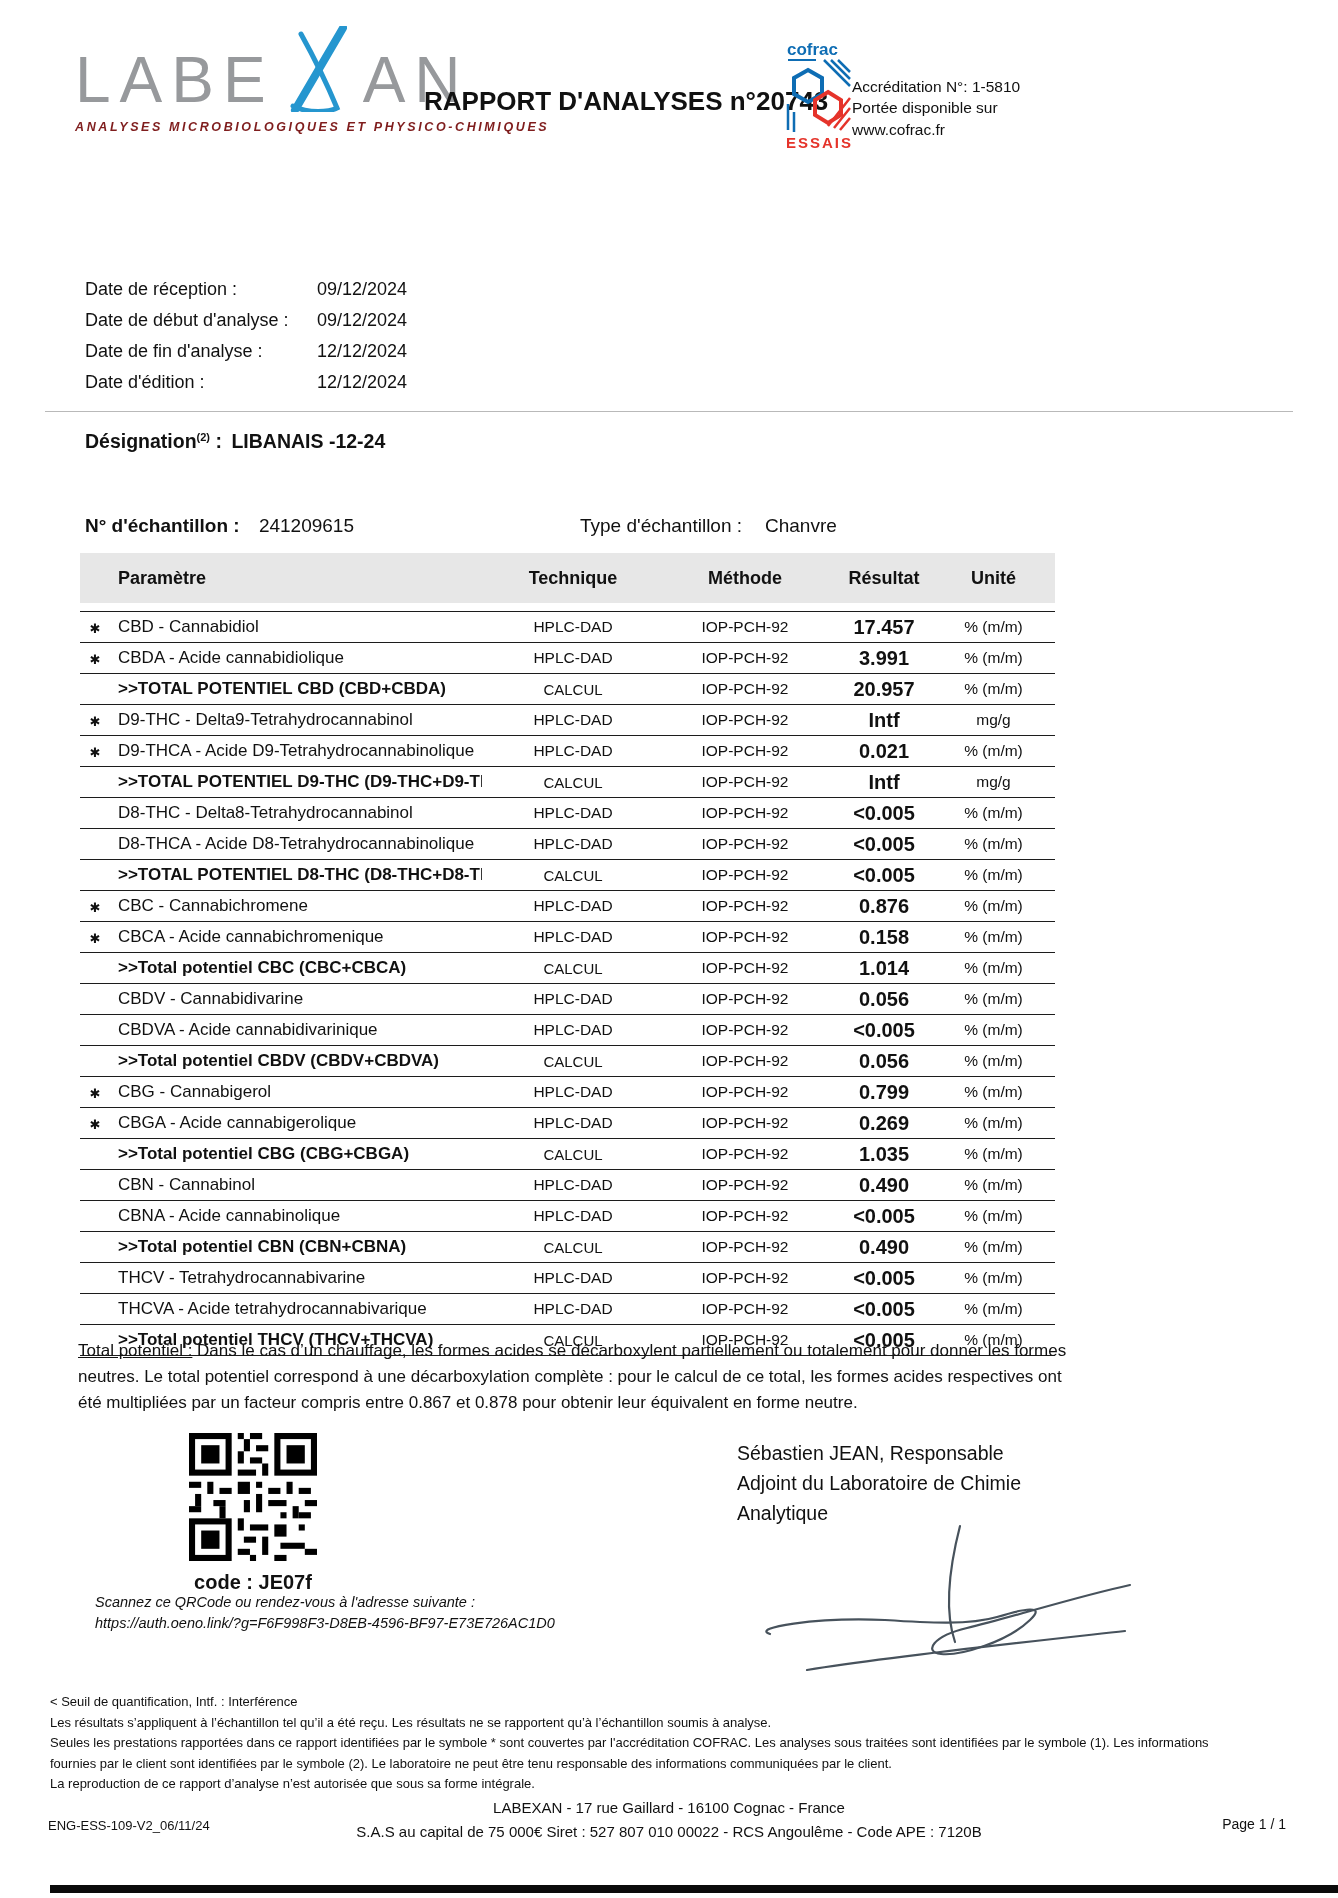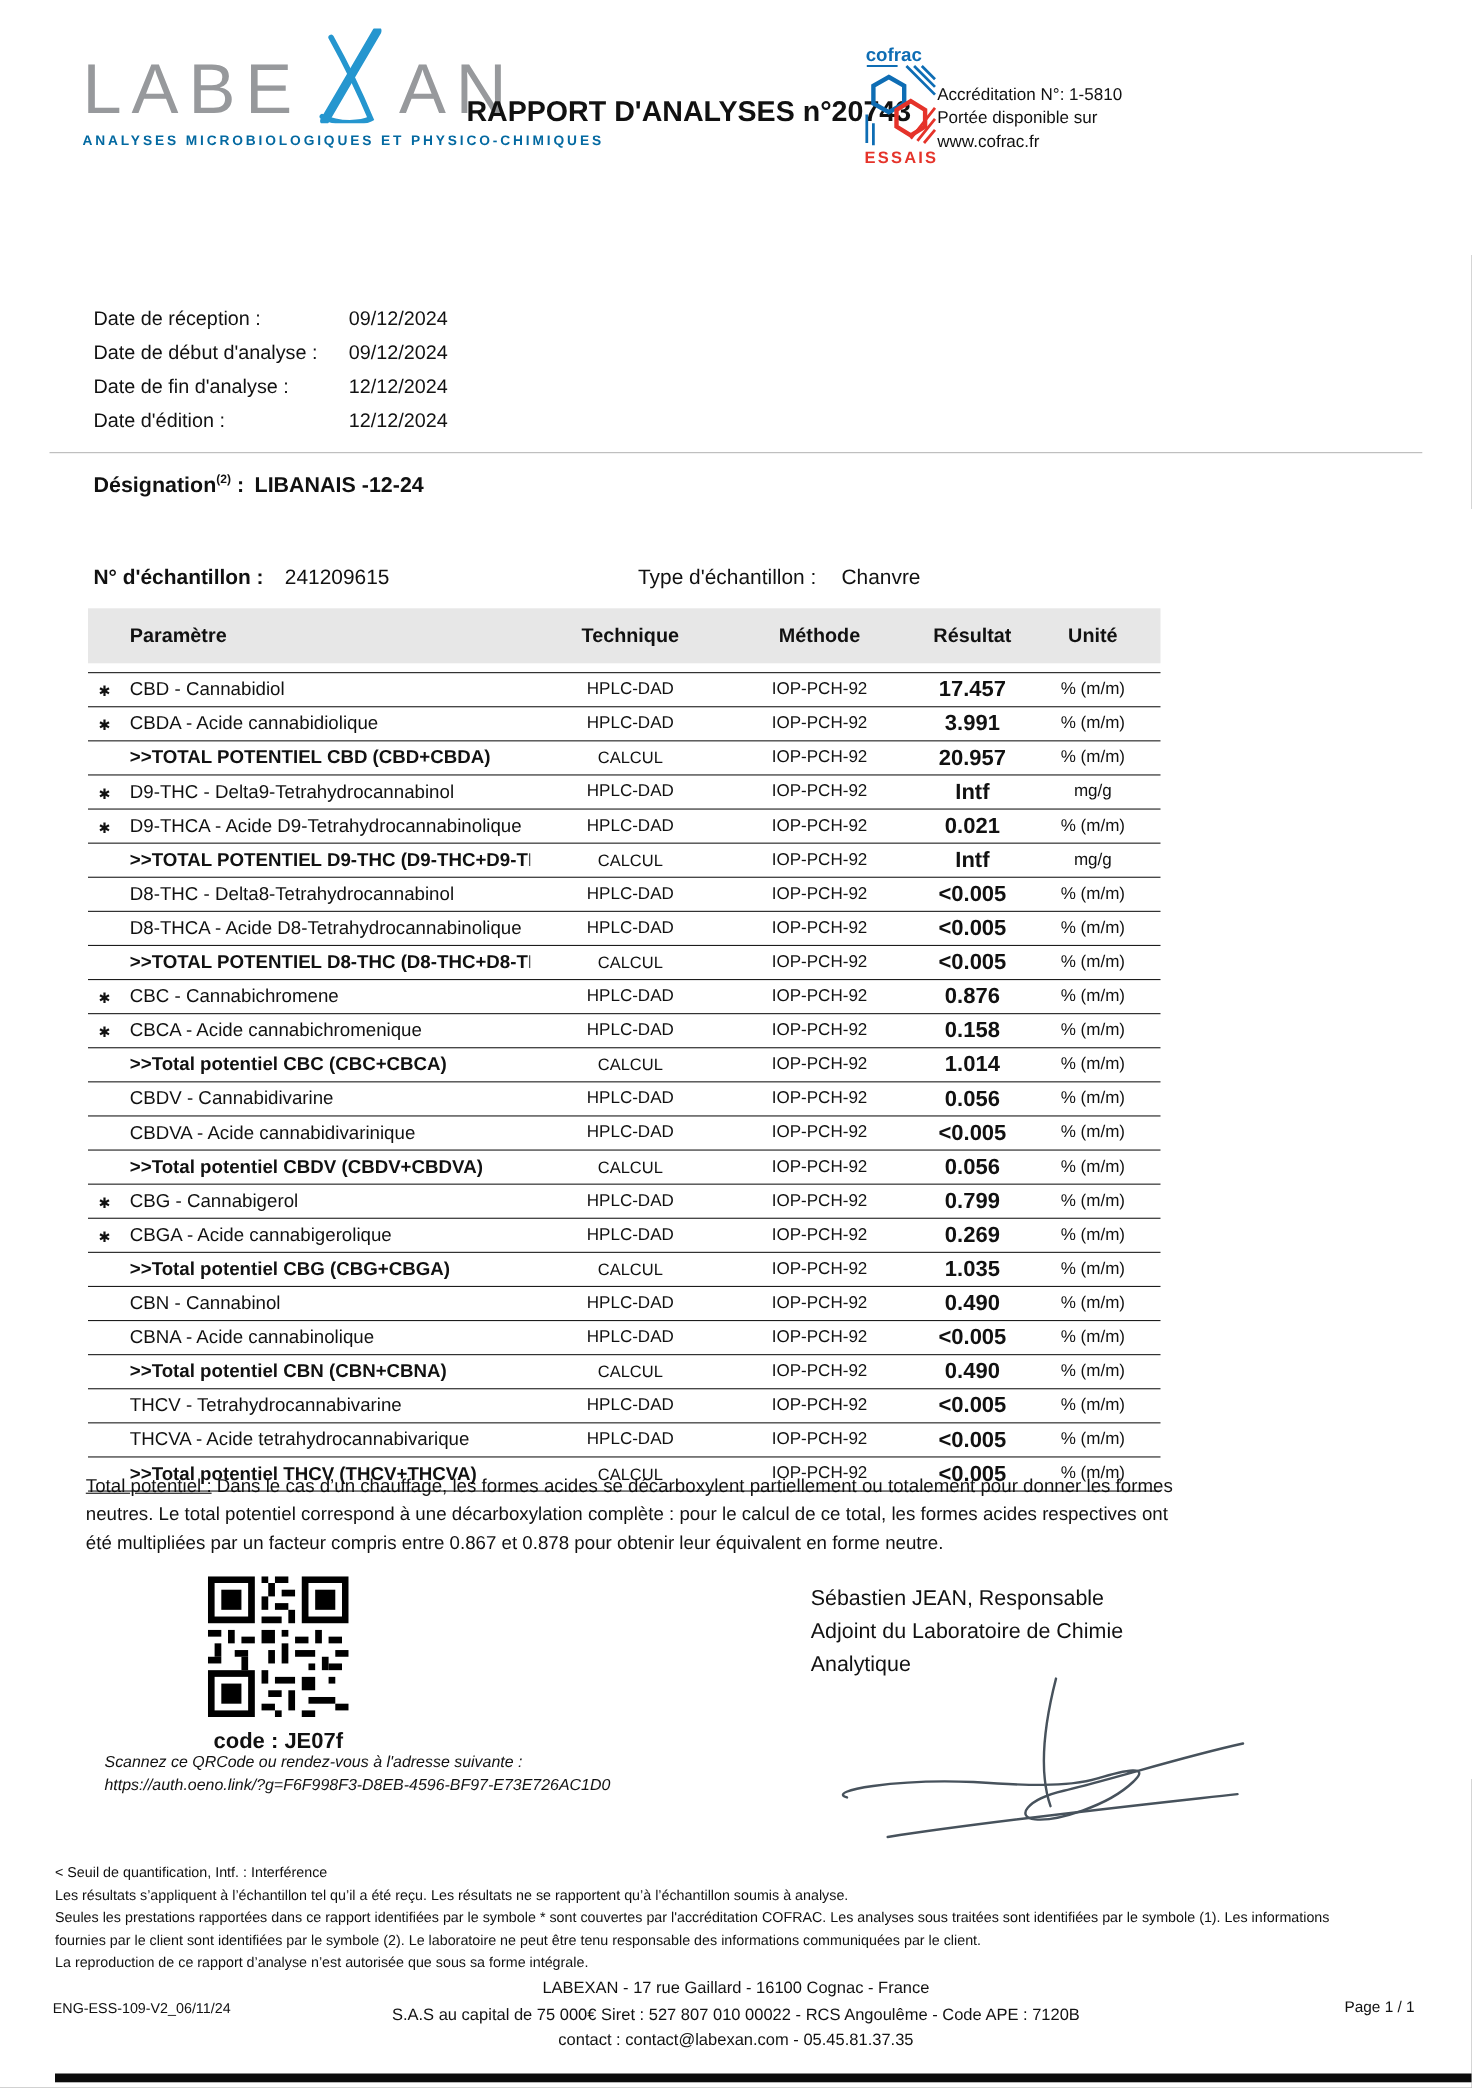--- a/index.html
+++ b/index.html
@@ -6,21 +6,21 @@
   .page{
     position:relative; width:1338px; height:1898px; background:#ffffff;
     font-family:"Liberation Sans", sans-serif; color:#111; overflow:hidden;
     margin:0 auto;
   }
   
   .logo-block{position:absolute; left:75px; top:26px;}
   .logo-line{display:flex; align-items:flex-end;gap:14px;}
   .logo-txt{font-size:64px; line-height:64px; letter-spacing:9px; color:#97999c; font-weight:400;}
   .logo-x{margin:0 2px -4px 0;}
-  .logo-sub{margin-top:8px; font-size:12.5px; letter-spacing:2.6px; color:#0369a1; font-weight:bold;}
+  .logo-sub{margin-top:8px; font-size:12.5px; letter-spacing:2.6px; color:#7f1d1d; font-weight:bold;font-style:italic;}
   .report-title{position:absolute; left:424px; top:86px; font-size:26px; font-weight:bold; white-space:nowrap;}
   .cofrac-block{position:absolute; left:786px; top:40px;}
   .accr-block{position:absolute; left:852px; top:76px; font-size:15.5px; line-height:1.38;}
   
   .dates{position:absolute; left:85px; top:274px; font-size:18px;}
   .date-row{height:31px; line-height:31px; display:flex;}
   .date-label{width:232px;}
   .rule{position:absolute; left:45px; right:45px; top:411px; height:1px; background:#b9b9b9;}
   .designation{position:absolute; left:85px; top:430px; font-size:19.5px; font-weight:bold;}
   .designation sup{font-size:11px;}
@@ -458,19 +458,18 @@
       <div class="footnote">Seules les prestations rapportées dans ce rapport identifiées par le symbole * sont couvertes par l'accréditation COFRAC. Les analyses sous traitées sont identifiées par le symbole (1). Les informations</div>
 
       <div class="footnote">fournies par le client sont identifiées par le symbole (2). Le laboratoire ne peut être tenu responsable des informations communiquées par le client.</div>
 
       <div class="footnote">La reproduction de ce rapport d’analyse n’est autorisée que sous sa forme intégrale.</div>
     </div>
 
   <div class="footer-center">
     <div>LABEXAN - 17 rue Gaillard - 16100 Cognac - France</div>
     <div>S.A.S au capital de 75 000€ Siret : 527 807 010 00022 - RCS Angoulême - Code APE : 7120B</div>
-    <div>contact : contact@labexan.com - 05.45.81.37.35</div>
   </div>
   <div class="footer-left">ENG-ESS-109-V2_06/11/24</div>
   <div class="footer-right">Page 1 / 1</div>
 
   <div class="bottom-bar"></div>
 </div>
 
 </body></html>

